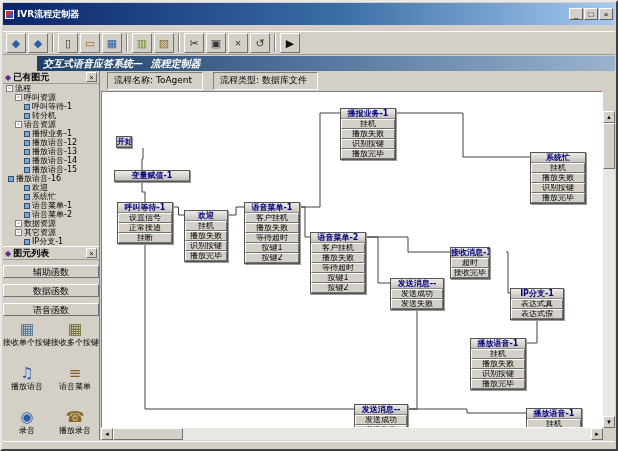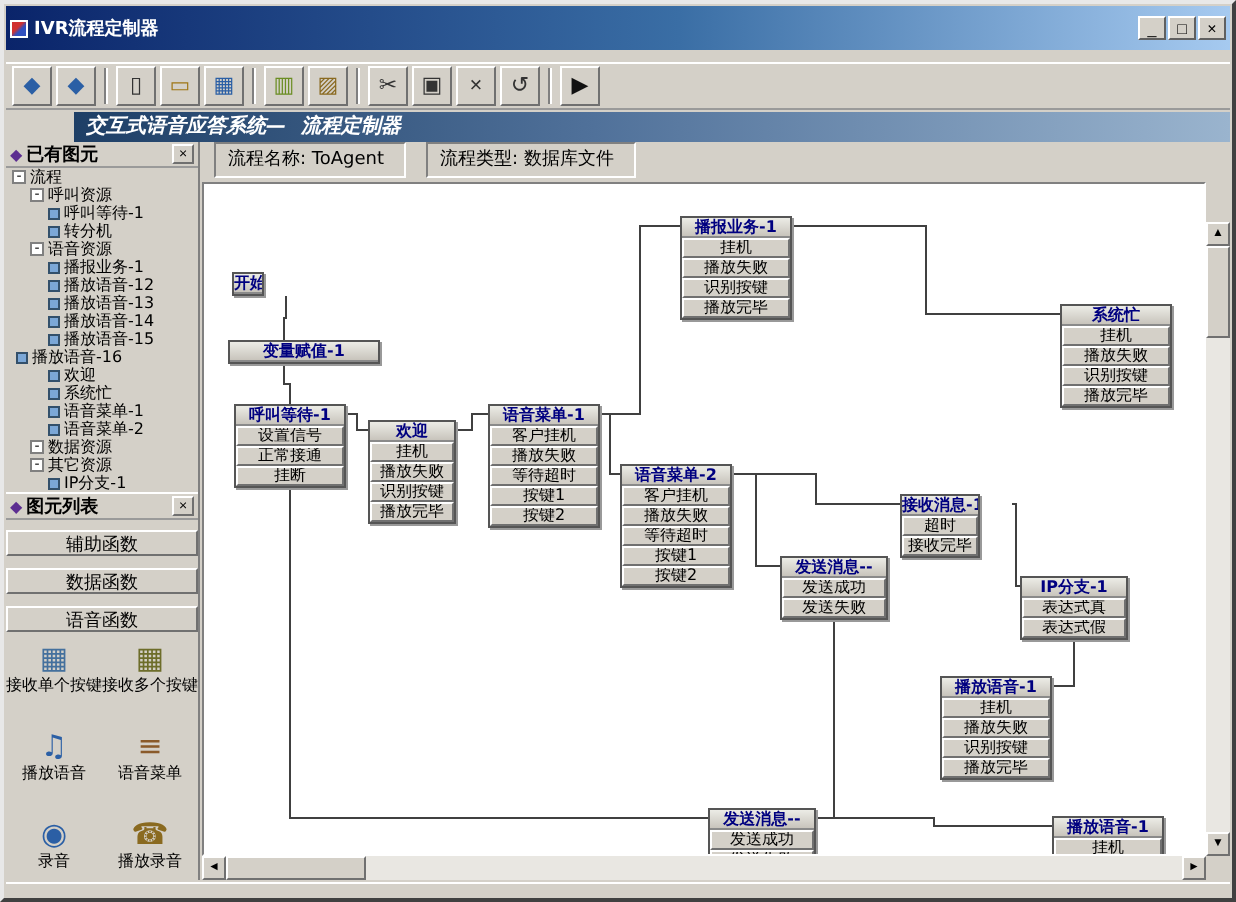--- a/index.html
+++ b/index.html
@@ -47,21 +47,21 @@
     background:#fff;border:1px solid #808080;color:#000;}
   .tree-glyph.leaf{width:6px;height:6px;background:#7ba7d7;border:1px solid #33506b;}
   .cat-btn{height:13px;background:#d4d0c8;border:1px solid;border-color:#fff #707070 #707070 #fff;
     font-size:9px;padding:0;width:100%;}
   .pal-grid{flex:1;display:grid;grid-template-columns:1fr 1fr;overflow:hidden;align-content:start;}
   .pal-cell{display:flex;flex-direction:column;align-items:center;padding-top:3px;min-height:44px;}
   .pal-icon{font-size:15px;height:18px;line-height:18px;}
   .pal-label{font-size:8px;text-align:left;line-height:9px;}
   
   .main{position:absolute;left:99px;top:69px;right:1px;bottom:9px;background:#d4d0c8;}
-  .fields{height:20px;display:flex;align-items:flex-start;gap:10px;padding-left:6px;}
+  .fields{height:20px;display:flex;align-items:center;gap:10px;padding-left:6px;}
   .field{border:1px solid;border-color:#808080 #fff #fff #808080;padding:1px 10px 2px 6px;
     font-size:9px;background:#d4d0c8;white-space:nowrap;}
   .canvas-wrap{position:absolute;left:0;top:20px;right:0;bottom:0;}
   .canvas{position:absolute;left:0;top:0;right:12px;bottom:12px;background:#fff;
     border:1px solid;border-color:#808080 #fff #fff #808080;overflow:hidden;}
   .edge-layer{position:absolute;left:0;top:0;width:100%;height:100%;}
   .node-layer{position:absolute;left:0;top:0;right:0;bottom:0;}
   .node{position:absolute;background:#d4d0c8;border:1px solid #555;box-shadow:1px 1px 0 #999;}
   .node-header{height:10px;line-height:10px;font-size:8px;font-weight:bold;color:#000080;text-align:center;
     background:linear-gradient(#ecece6,#c8c4bc);border-bottom:1px solid #8a8a8a;white-space:nowrap;overflow:hidden;}

